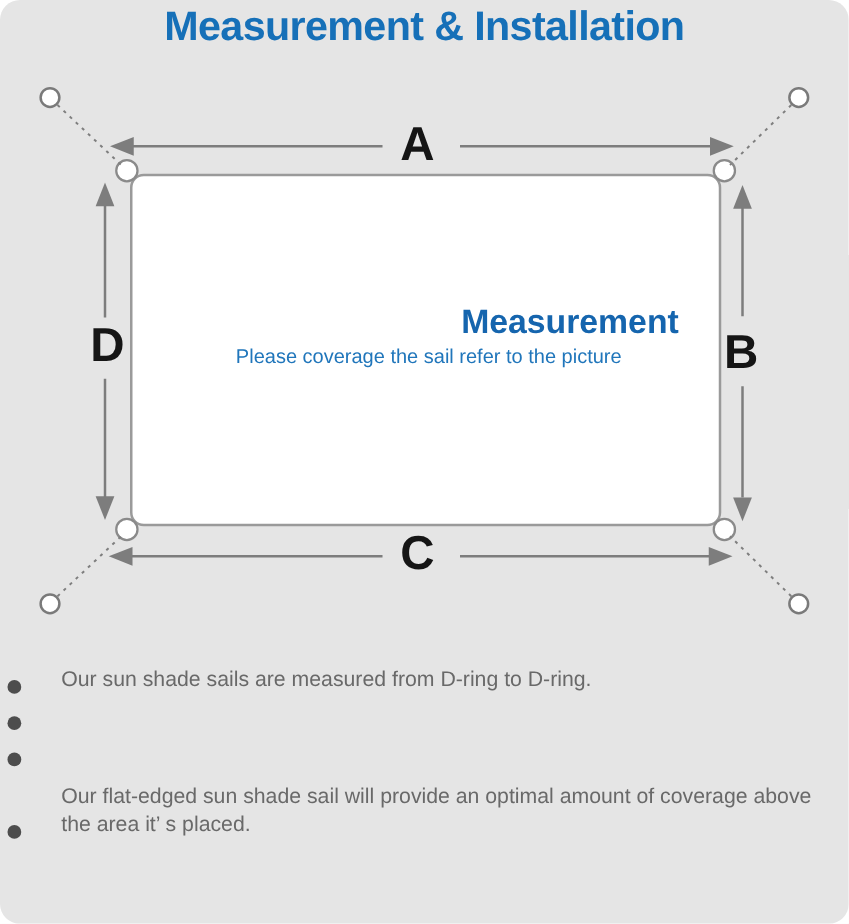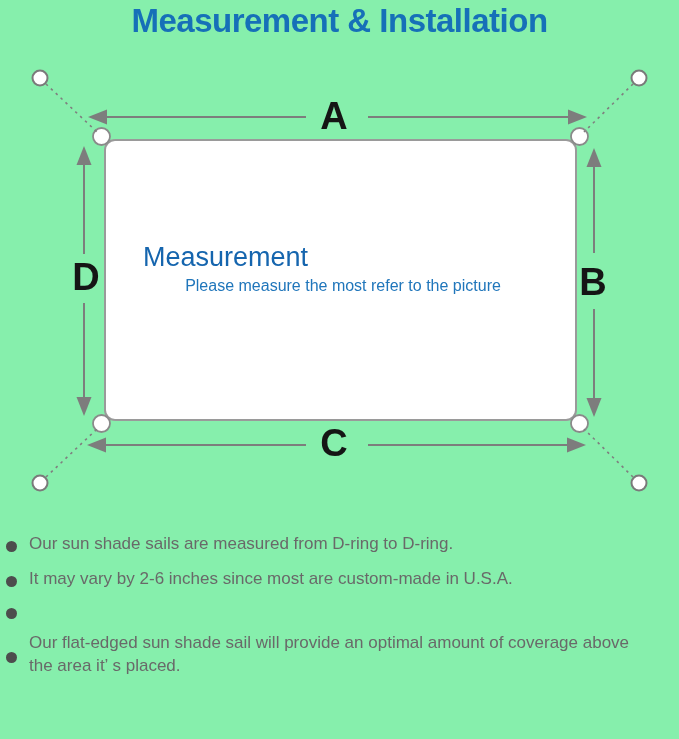--- a/index.html
+++ b/index.html
@@ -1,22 +1,23 @@
 <!DOCTYPE html>
 <html><head>
 <meta charset="utf-8">
 <style>
   html, body { margin: 0; padding: 0; background: #ffffff; }
   .page {
     position: relative;
     width: 679px;
     height: 739px;
-    background: #86efac;
+    background: #e5e5e5;
     font-family: "Liberation Sans", sans-serif;
     overflow: hidden;
+    border-radius: 16px;
   }
   .title {
     position: absolute;
     top: 0; left: 0; right: 0;
     margin: 0;
     text-align: center;
     font-size: 33px;
     font-weight: bold;
     letter-spacing: -0.5px;
     line-height: 42px;
@@ -39,43 +40,44 @@
     color: #151515;
   }
   .lbl-a { left: 304px; top: 94px; }
   .lbl-b { left: 563px; top: 260px; }
   .lbl-c { left: 304px; top: 421px; }
   .lbl-d { left: 56px;  top: 255px; }
   .center-head {
     position: absolute;
     left: 143px; top: 242px;
     width: 400px;
-    text-align: left;
+    text-align: right;
     font-size: 27px;
-    font-weight: normal;
+    font-weight: bold;
     color: #1565ae;
   }
   .center-sub {
     position: absolute;
     left: 93px; top: 277px;
     width: 500px;
     text-align: center;
     font-size: 16px;
     color: #2076bb;
   }
   .notes {
     position: absolute;
     left: 6px; top: 532px; right: 4px;
     margin: 0; padding: 0;
     list-style: none;
   }
   .note {
     display: flex;
-    align-items: center;
+    align-items: flex-end;
     margin-bottom: 12px;
+    gap: 20px;
   }
   .dot {
     flex: 0 0 auto;
     width: 11px; height: 11px;
     margin: 6px 12px 0 0;
     border-radius: 50%;
     background: #4d4d4d;
   }
   .note-text {
     font-size: 17px;
@@ -138,30 +140,29 @@
       <polygon points="594,417 586.5,398 601.5,398" stroke="none"></polygon>
     </g>
   </svg>
 
   <div class="dim-label lbl-a">A</div>
   <div class="dim-label lbl-b">B</div>
   <div class="dim-label lbl-c">C</div>
   <div class="dim-label lbl-d">D</div>
 
   <div class="center-head">Measurement</div>
-  <div class="center-sub">Please measure the most refer to the picture</div>
+  <div class="center-sub">Please coverage the sail refer to the picture</div>
 
   <ul class="notes">
     <li class="note">
       <span class="dot"></span>
       <span class="note-text">Our sun shade sails are measured from D-ring to D-ring.</span>
     </li>
     <li class="note">
       <span class="dot"></span>
-      <span class="note-text">It may vary by 2-6 inches since most are custom-made in U.S.A.</span>
     </li>
     <li class="note">
       <span class="dot"></span>
     </li>
     <li class="note">
       <span class="dot"></span>
       <span class="note-text">Our flat-edged sun shade sail will provide an optimal amount of coverage above
 the area it’ s placed.</span>
     </li>
   </ul>

